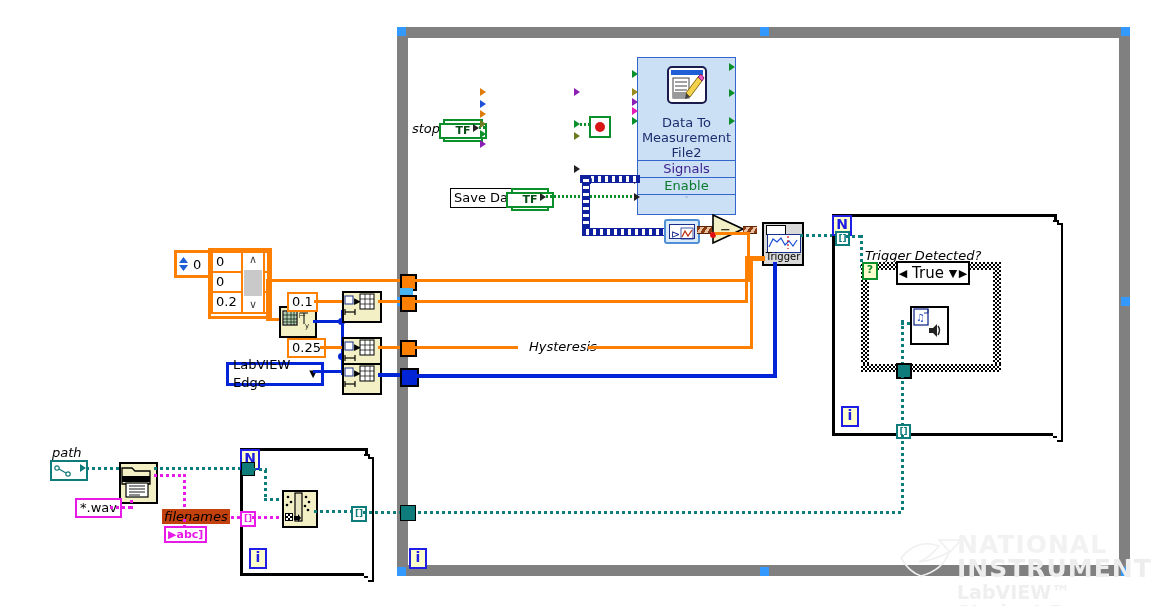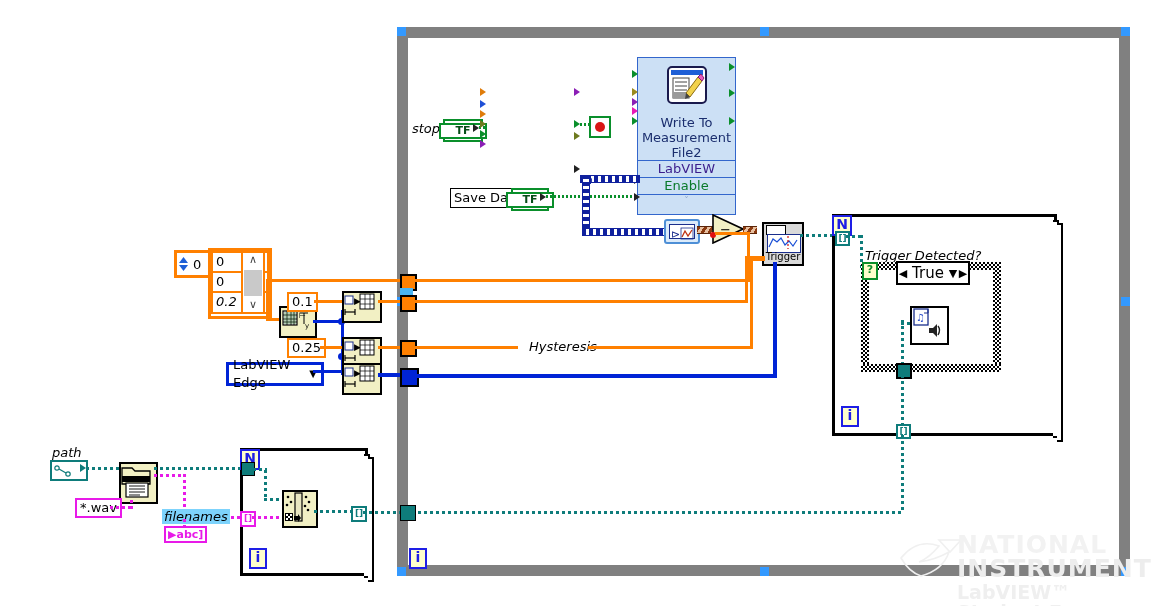--- a/index.html
+++ b/index.html
@@ -192,24 +192,24 @@
           <line x1="9" y1="17" x2="21" y2="17" stroke="#444" stroke-width="1"></line>
           <line x1="9" y1="21" x2="21" y2="21" stroke="#444" stroke-width="1"></line>
           <line x1="9" y1="25" x2="21" y2="25" stroke="#444" stroke-width="1"></line>
           <rect x="7" y="27" width="16" height="6" fill="#999"></rect>
           <path d="M20 28 L32 12 L36 16 L24 32 Z" fill="#F2D24B" stroke="#8A6A10" stroke-width="1"></path>
           <path d="M32 12 L35 9 L38 13 L36 16 Z" fill="#E85AC0" stroke="#8A1A6A" stroke-width="1"></path>
           <path d="M20 28 L19 34 L24 32 Z" fill="#444"></path>
         </svg>
       </div>
     </div>
-    <div class="exprtitle">Write To</div>
+    <div class="exprtitle">Data To</div>
     <div class="exprtitle" style="padding-top:0;">Measurement</div>
     <div class="exprtitle" style="padding-top:0;">File2</div>
-    <div class="exprterm" style="color:#3B1E8C;">LabVIEW</div>
+    <div class="exprterm" style="color:#3B1E8C;">Signals</div>
     <div class="exprterm" style="color:#0A7A2B;">Enable</div>
     <div class="exprfoot">˅</div>
   </div>
 
   <div class="pin" style="left:632px;top:70px;border-left:6px solid #0A8F2B;"></div>
   <div class="pin" style="left:632px;top:88px;border-left:6px solid #9A8A1E;"></div>
   <div class="pin" style="left:632px;top:98px;border-left:6px solid #8B1EB5;"></div>
   <div class="pin" style="left:632px;top:107px;border-left:6px solid #E81AB5;"></div>
   <div class="pin" style="left:632px;top:117px;border-left:6px solid #0A8F2B;"></div>
   <div class="pin" style="left:634px;top:176px;border-left:6px solid #222;"></div>
@@ -326,21 +326,21 @@
       <svg width="9" height="6" viewBox="0 0 9 6">
           <polygon points="4.5,6 9,0 0,0" fill="#1E5FD6"></polygon>
         </svg>
     </div>
     <span style="font-size:13px;padding-left:4px;">0</span>
   </div>
 
   <div class="arrctl" style="left:208px;top:248px;width:58px;height:65px;">
     <div class="arrcell" style="margin:0;border-width:2px;height:18px;">0</div>
     <div class="arrcell" style="margin:0;border-top:none;height:18px;">0</div>
-    <div class="arrcell" style="margin:0;border-top:none;height:19px;font-style:italic;">0.2</div>
+    <div class="arrcell" style="margin:0;border-top:none;height:19px;">0.2</div>
   </div>
 
   <div class="scroll" style="left:241px;top:251px;width:20px;height:59px;">
     <span style="line-height:14px;">∧</span>
     <div style="width:18px;height:26px;background:#C9C9C9;"></div>
     <span style="line-height:14px;">∨</span>
   </div>
 
   <div class="w wh orange" style="left:266px;top:279px;width:140px;height:3px;"></div>
   <div class="w wv orange" style="left:266px;top:279px;width:3px;height:41px;"></div>
@@ -492,21 +492,21 @@
   <div class="strconst" style="left:75px;top:498px;">*.wav</div>
   <div class="w wh dotm" style="left:110px;top:506px;width:22px;height:3px;"></div>
   <div class="w wv dotm-v" style="left:130px;top:500px;width:3px;height:9px;"></div>
 
   <div class="w wh dott" style="left:154px;top:467px;width:87px;height:3px;"></div>
 
   <div class="w wh dotm" style="left:154px;top:474px;width:32px;height:3px;"></div>
   <div class="w wv dotm-v" style="left:183px;top:474px;width:3px;height:45px;"></div>
   <div class="w wh dotm" style="left:183px;top:516px;width:57px;height:3px;"></div>
 
-  <div class="lbl" style="left:162px;top:509px;background:#7dd3fc;padding:0 2px;">filenames</div>
+  <div class="lbl" style="left:162px;top:509px;background:#c2410c;padding:0 2px;">filenames</div>
   <div class="strind" style="left:164px;top:526px;">▶<span>abc</span>]</div>
   <div class="w wv dotm-v" style="left:183px;top:519px;width:3px;height:8px;"></div>
 
   <div class="forloop" style="left:240px;top:448px;width:122px;height:122px;">
     <div class="stack1"></div>
     <div class="stack2"></div>
   </div>
   <div class="nbox" style="left:240px;top:449px;width:16px;height:17px;">
     <span>N</span>
   </div>

